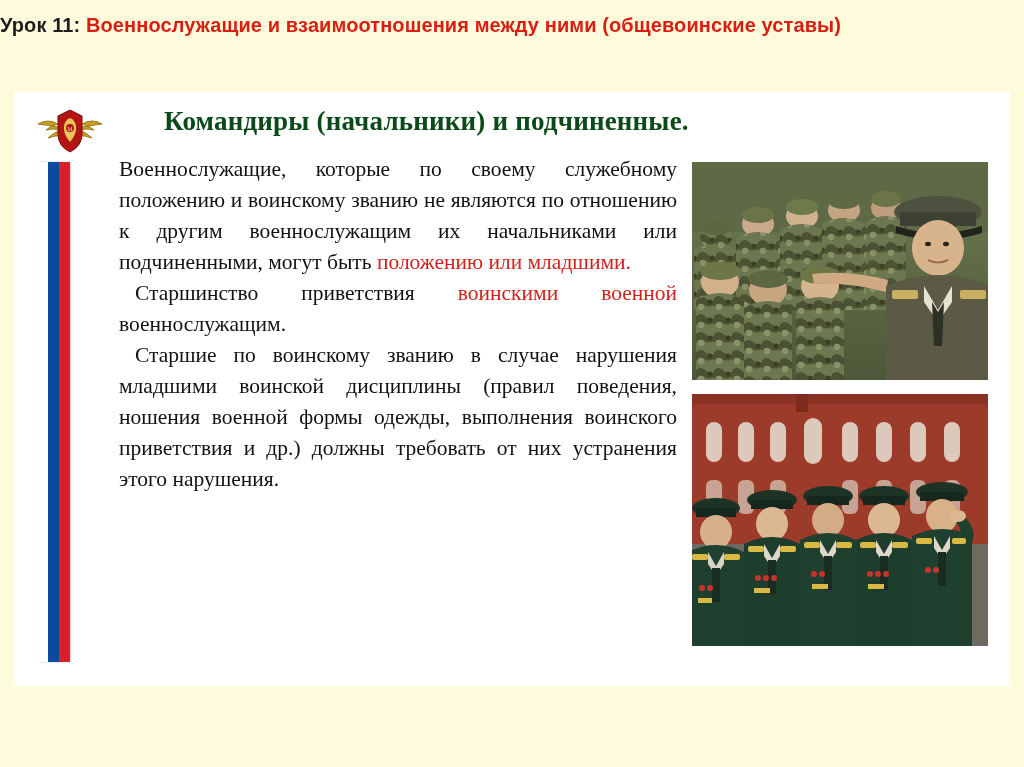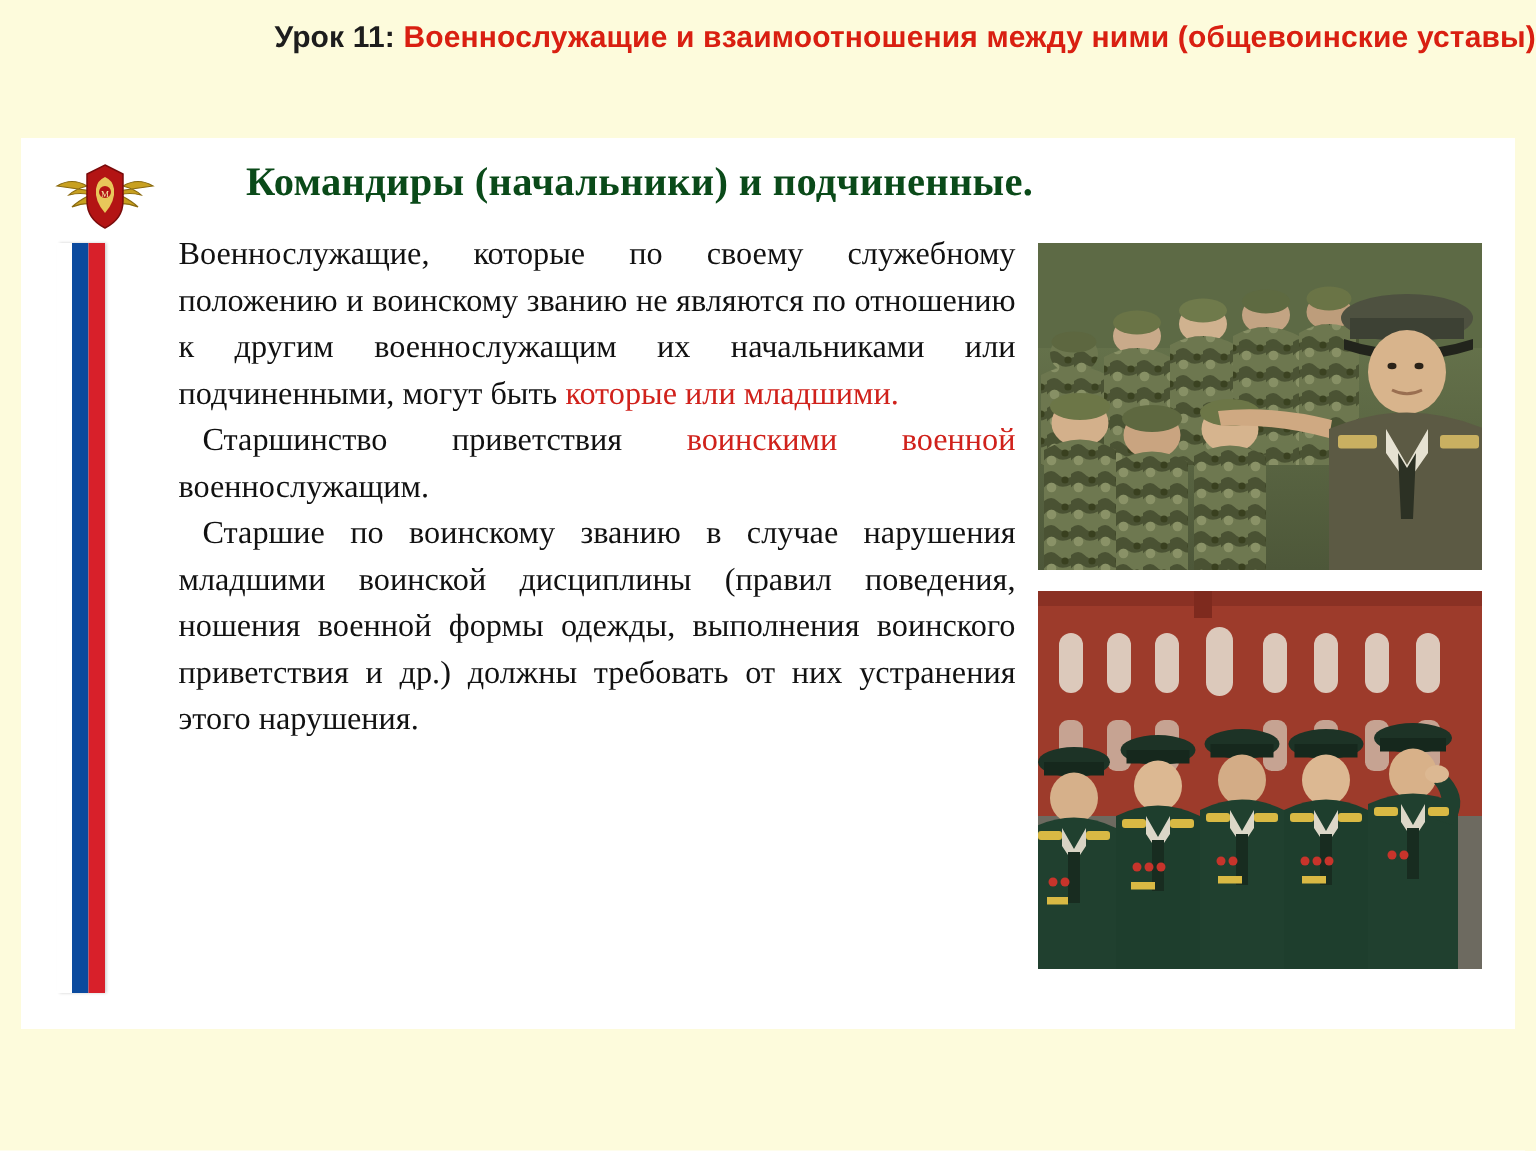--- a/index.html
+++ b/index.html
@@ -17,21 +17,21 @@
 
   
   .header {
     position: absolute;
     left: 0;
     top: 0;
     width: 1024px;
     height: 42px;
     display: flex;
     align-items: center;
-    justify-content: flex-end;
+    justify-content: flex-start;
     box-sizing: border-box;
     padding-top: 8px;
   }
   .header-line {
     font-size: 20px;
     font-weight: bold;
     white-space: nowrap;
     letter-spacing: 0.1px;
   }
   .header-lesson {
@@ -173,21 +173,21 @@
 
   <div class="flag">
     <div class="stripe s-white"></div>
     <div class="stripe s-blue"></div>
     <div class="stripe s-red"></div>
   </div>
 
   <div class="slide-title">Командиры (начальники) и подчиненные.</div>
 
   <div class="body-text">
-    <p><span>Военнослужащие, которые по своему служебному положению и воинскому званию не являются по отношению к другим военнослужащим их начальниками или подчиненными, могут быть </span><span class="hl-red">которые или младшими.</span></p>
+    <p><span>Военнослужащие, которые по своему служебному положению и воинскому званию не являются по отношению к другим военнослужащим их начальниками или подчиненными, могут быть </span><span class="hl-red">положению или младшими.</span></p>
     <p class="p-indent"><span>Старшинство приветствия </span><span class="hl-red">воинскими военной</span><span> военнослужащим.</span></p>
     <p class="p-indent">Старшие по воинскому званию в случае нарушения младшими воинской дисциплины (правил поведения, ношения военной формы одежды, выполнения воинского приветствия и др.) должны требовать от них устранения этого нарушения.</p>
   </div>
 
   <div class="photo" id="photo-officer">
     <svg viewBox="0 0 296 218" xmlns="http://www.w3.org/2000/svg" preserveAspectRatio="none">
       <defs>
         <linearGradient id="bgTrees" x1="0" y1="0" x2="0" y2="1">
           <stop offset="0%" stop-color="#6f7d52"></stop>
           <stop offset="100%" stop-color="#4d5739"></stop>

